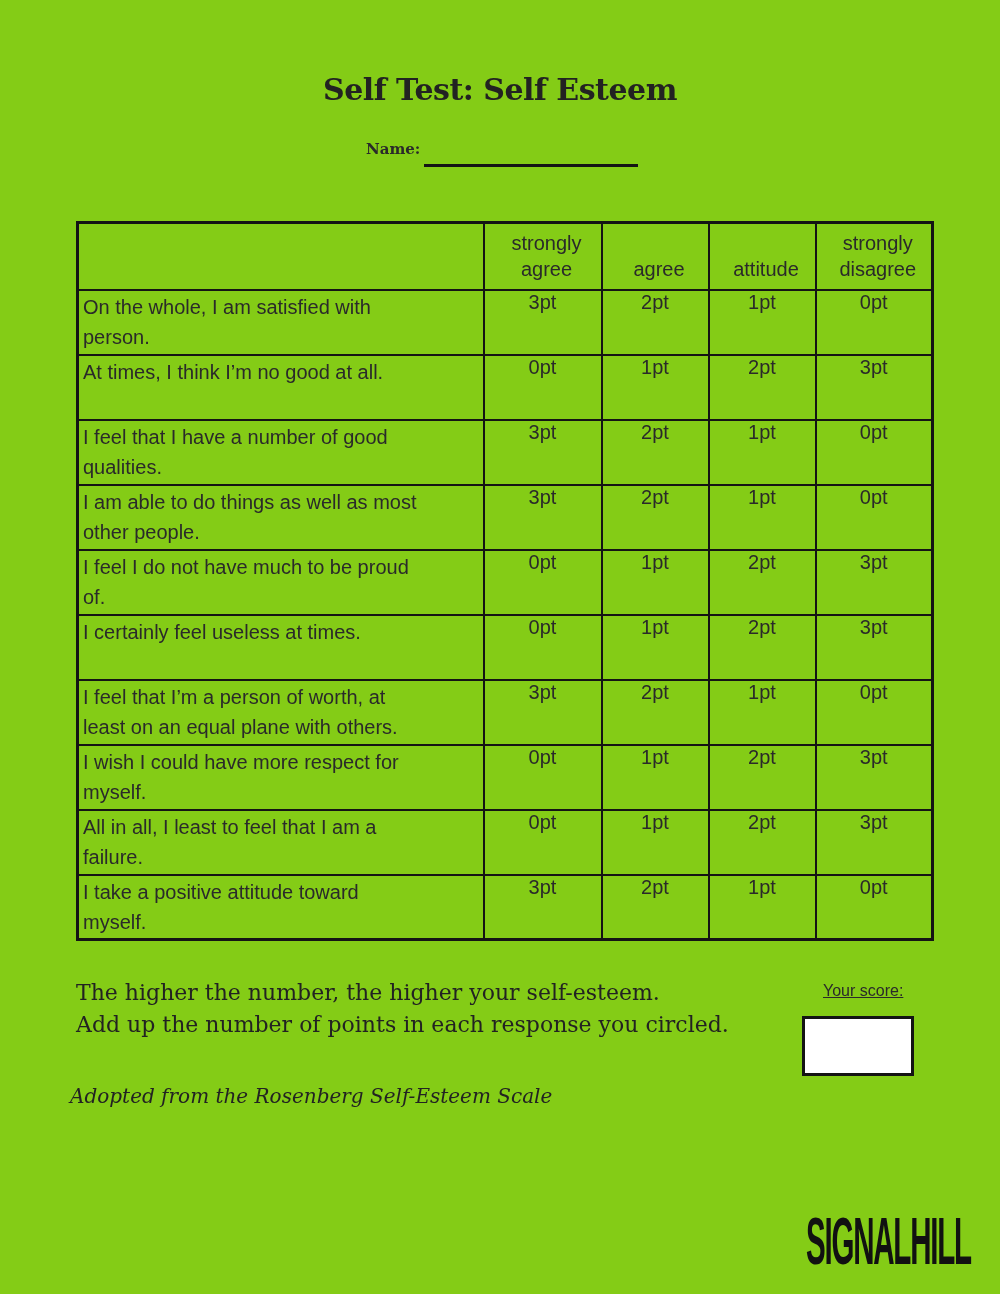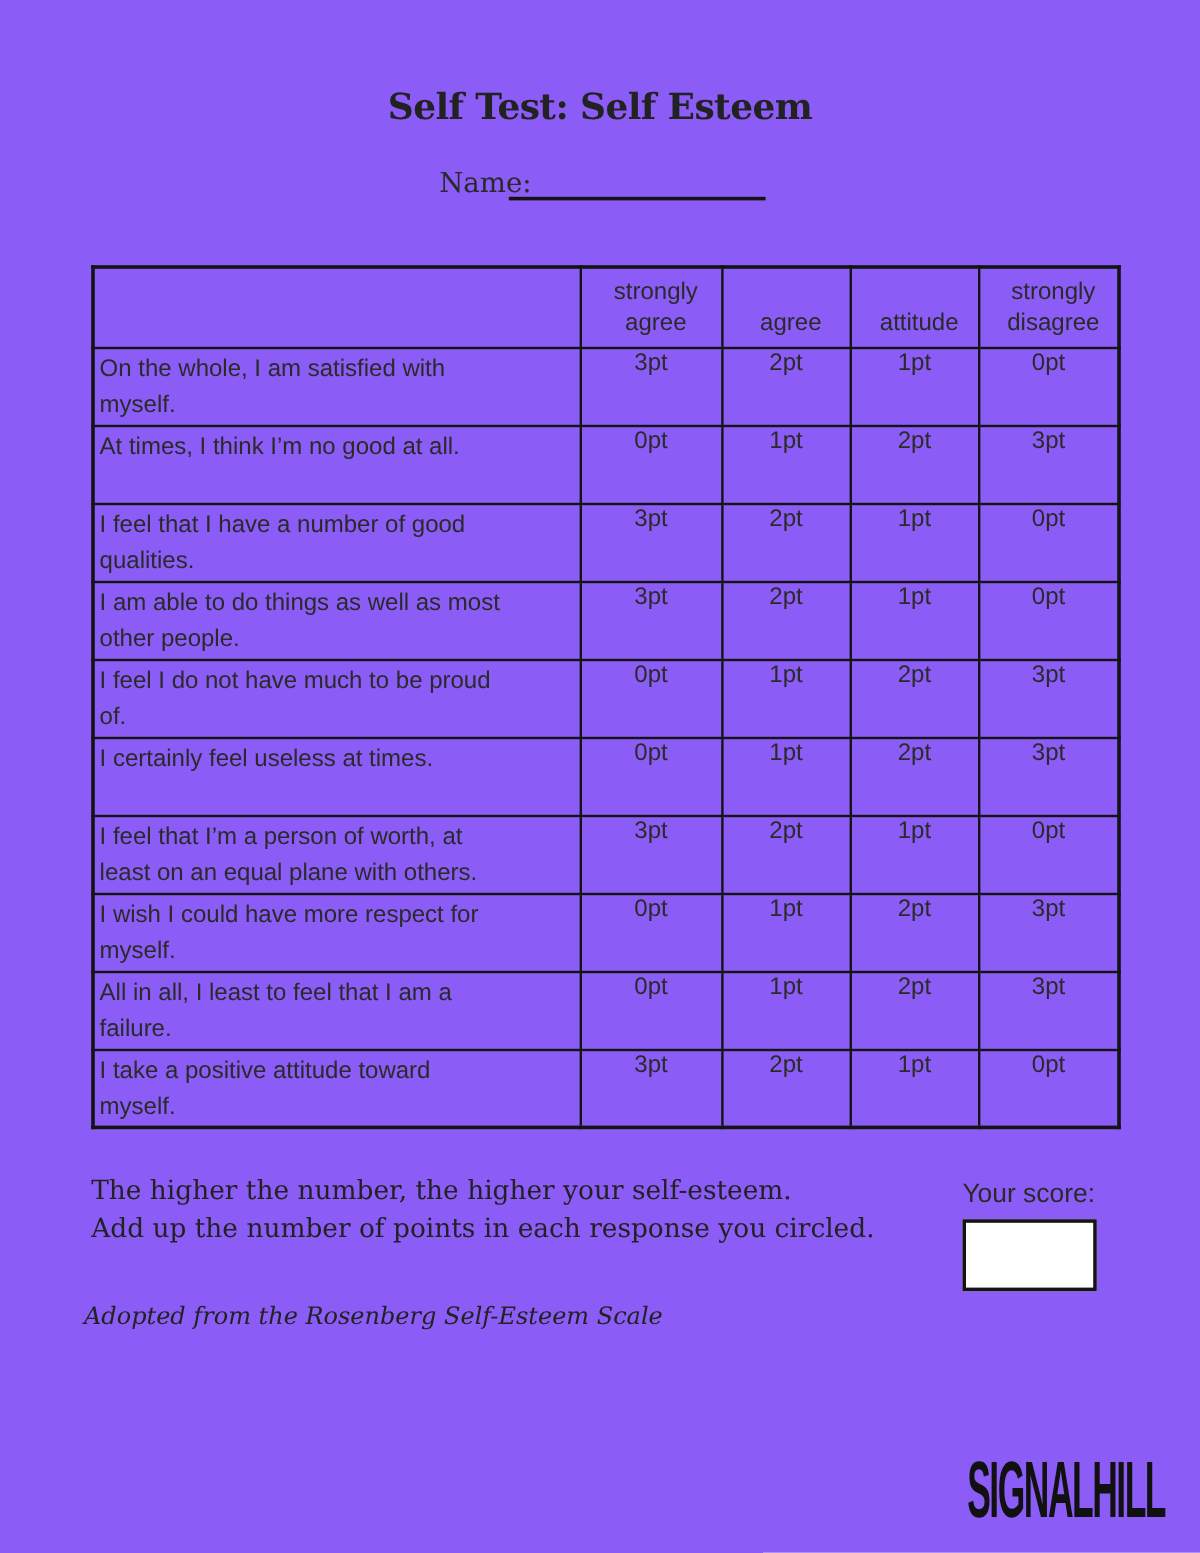--- a/index.html
+++ b/index.html
@@ -1,21 +1,21 @@
 <!DOCTYPE html>
 <html><head>
 <meta charset="utf-8">
 <style>
   * { margin: 0; padding: 0; box-sizing: border-box; }
   html, body { background: #e8e8e8; }
   .page {
     position: relative;
     width: 1000px;
     height: 1294px;
-    background: #8b5cf6;
+    background: #84cc16;
     font-family: "Liberation Sans", sans-serif;
     color: #1f1f1f;
     overflow: hidden;
     margin: 0 auto;
   }
   .title {
     position: absolute;
     top: 72px;
     left: 0;
     width: 100%;
@@ -24,22 +24,23 @@
     font-weight: 700;
     font-size: 30px;
     letter-spacing: -0.5px;
     color: #222;
   }
   .name-label {
     position: absolute;
     left: 366px;
     top: 140px;
     font-family: "DejaVu Serif", serif;
-    font-size: 23px;
-    color: #2a2a2a;
+    font-size: 15px;
+    color: #2a2a2a;
+    font-weight: bold;
   }
   .name-line {
     position: absolute;
     left: 424px;
     top: 164px;
     width: 214px;
     height: 3px;
     background: #141414;
   }
   table.test-table {
@@ -84,24 +85,25 @@
     position: absolute;
     left: 76px;
     top: 977px;
     font-family: "DejaVu Serif", serif;
     font-size: 22px;
     line-height: 32px;
     color: #222;
   }
   .score-label {
     position: absolute;
-    left: 802px;
+    left: 823px;
     top: 982px;
-    font-size: 22px;
-    color: #2a2a2a;
+    font-size: 16px;
+    color: #2a2a2a;
+    text-decoration: underline;
   }
   .score-box {
     position: absolute;
     left: 802px;
     top: 1016px;
     width: 112px;
     height: 60px;
     border: 3px solid #141414;
     background: #fff;
   }
@@ -150,21 +152,21 @@
         <th class="stmt"></th>
         <th>strongly agree</th>
         <th>agree</th>
         <th>attitude</th>
         <th>strongly disagree</th>
       </tr>
     </thead>
     <tbody>
       <tr>
         <td class="stmt">On the whole, I am satisfied with
-myself.</td>
+person.</td>
         <td class="pt">3pt</td>
         <td class="pt">2pt</td>
         <td class="pt">1pt</td>
         <td class="pt">0pt</td>
       </tr>
       <tr>
         <td class="stmt">At times, I think I’m no good at all.</td>
         <td class="pt">0pt</td>
         <td class="pt">1pt</td>
         <td class="pt">2pt</td>

